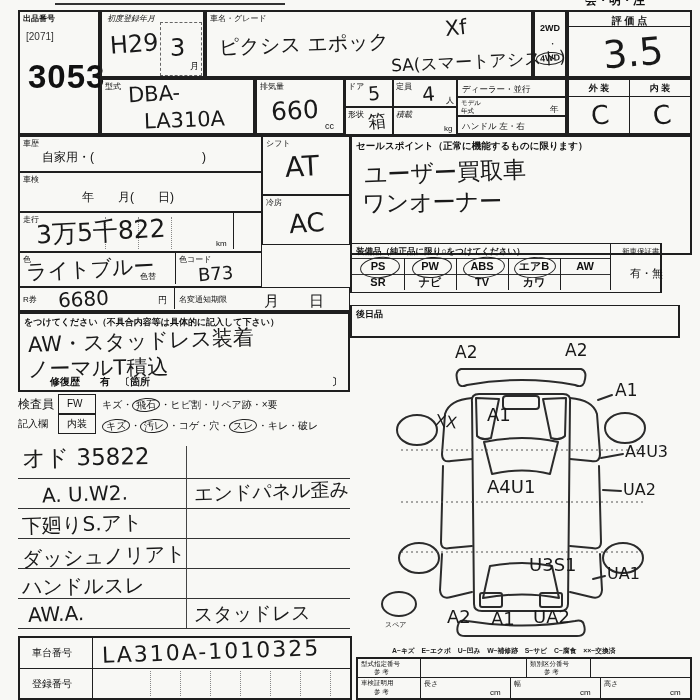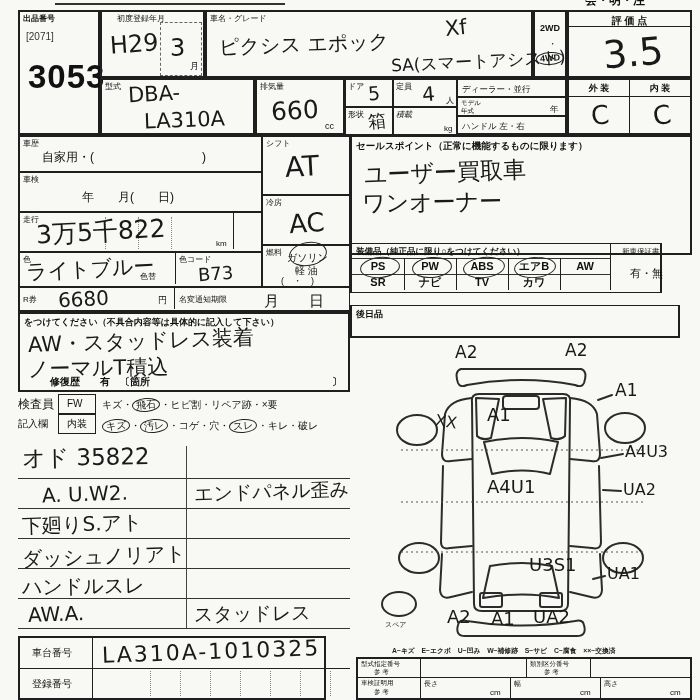--- a/index.html
+++ b/index.html
@@ -25,21 +25,21 @@
   <div class="hline" style="left:55px;top:3px;width:230px;border-top-width:2px;"></div>
   <span class="pr" style="left:585px;top:-6px;font-size:12px;font-weight:bold;">会・明・注</span>
 
   <div class="bx b2" style="left:18px;top:10px;width:82px;height:125px;">
     <span class="lb" style="left:3px;top:3px;font-weight:bold;">出品番号</span>
     <span class="pr" style="left:6px;top:20px;font-size:10px;color:#333;">[2071]</span>
     <span class="pr" style="left:8px;top:48px;font-size:33px;font-weight:bold;letter-spacing:1px;">3053</span>
   </div>
 
   <div class="bx b2" style="left:100px;top:10px;width:105px;height:68px;">
-    <span class="lb" style="left:15px;top:3px;">初度登録年月</span>
+    <span class="lb" style="left:5px;top:3px;font-style:italic;">初度登録年月</span>
     <span class="hw" style="left:8px;top:20px;font-size:24px;transform:rotate(-4deg);">H29</span>
     <div class="bx" style="left:58px;top:10px;width:42px;height:54px;border:1px dashed #666;"></div>
     <span class="hw" style="left:68px;top:24px;font-size:24px;">3</span>
     <span class="pr" style="left:88px;top:50px;font-size:9px;">月</span>
   </div>
 
   <div class="bx b2" style="left:205px;top:10px;width:328px;height:68px;">
     <span class="lb" style="left:3px;top:3px;">車名・グレード</span>
     <span class="hw" style="left:12px;top:22px;font-size:20px;transform:rotate(-2deg);">ピクシス エポック</span>
     <span class="hw" style="left:238px;top:6px;font-size:21px;transform:rotate(-6deg);">Xf</span>
@@ -141,27 +141,20 @@
     <span class="pr" style="left:244px;top:7px;font-size:15px;font-family:Liberation Mono, monospace;">月　　日</span>
   </div>
 
   <div class="bx" style="left:262px;top:135px;width:88px;height:60px;border-width:2px 1px 1px 1px;">
     <span class="lb" style="left:3px;top:3px;">シフト</span>
     <span class="hw" style="left:22px;top:16px;font-size:28px;transform:rotate(-3deg);">AT</span>
   </div>
   <div class="bx" style="left:262px;top:195px;width:88px;height:50px;">
     <span class="lb" style="left:3px;top:3px;">冷房</span>
     <span class="hw" style="left:26px;top:14px;font-size:26px;transform:rotate(-4deg);">AC</span>
-  </div>
-  <div class="bx" style="left:262px;top:245px;width:88px;height:42px;">
-    <span class="lb" style="left:3px;top:3px;">燃料</span>
-    <span class="pr" style="left:24px;top:7px;font-size:10px;">ガソリン</span>
-    <div class="circ" style="left:26px;top:-4px;width:36px;height:22px;transform:rotate(-10deg);"></div>
-    <span class="pr" style="left:32px;top:20px;font-size:10px;">軽 油</span>
-    <span class="pr" style="left:18px;top:31px;font-size:9px;">(　・　)</span>
   </div>
 
   <div class="bx b2" style="left:350px;top:135px;width:342px;height:120px;">
     <span class="pr" style="left:4px;top:4px;font-size:9.5px;font-weight:bold;">セールスポイント（正常に機能するものに限ります）</span>
     <span class="hw" style="left:12px;top:24px;font-size:23px;transform:rotate(-2deg);">ユーザー買取車</span>
     <span class="hw" style="left:10px;top:54px;font-size:23px;transform:rotate(-1deg);">ワンオーナー</span>
   </div>
 
   <div class="bx" style="left:350px;top:243px;width:312px;height:50px;border-width:1px 2px 1px 2px;">
     <span class="pr" style="left:4px;top:3px;font-size:8.5px;font-weight:bold;">装備品（純正品に限り○をつけてください）</span>
@@ -230,21 +223,21 @@
     <span class="hw" style="left:4px;top:10px;font-size:23px;transform:rotate(-1deg);">オド 35822</span>
     <span class="hw" style="left:24px;top:48px;font-size:20px;transform:rotate(-2deg);">A. U.W2.</span>
     <span class="hw" style="left:176px;top:46px;font-size:19px;transform:rotate(-2deg);">エンドパネル歪み</span>
     <span class="hw" style="left:4px;top:78px;font-size:20px;transform:rotate(-2deg);">下廻りS.アト</span>
     <span class="hw" style="left:4px;top:110px;font-size:20px;transform:rotate(-2deg);">ダッシュノリアト</span>
     <span class="hw" style="left:4px;top:140px;font-size:20px;transform:rotate(-1deg);">ハンドルスレ</span>
     <span class="hw" style="left:10px;top:168px;font-size:20px;transform:rotate(-2deg);">AW.A.</span>
     <span class="hw" style="left:176px;top:168px;font-size:19px;transform:rotate(-1deg);">スタッドレス</span>
   </div>
 
-  <div class="bx" style="left:18px;top:636px;width:308px;height:64px;border-width:2px;">
+  <div class="bx" style="left:18px;top:636px;width:334px;height:64px;border-width:2px;">
     <div class="hline" style="left:0;top:30px;width:330px;border-top-color:#1f1f1f;"></div>
     <div class="vline" style="left:72px;top:0;height:60px;"></div>
     <span class="pr" style="left:12px;top:10px;font-size:10px;">車台番号</span>
     <span class="pr" style="left:12px;top:41px;font-size:10px;">登録番号</span>
     <span class="hw" style="left:82px;top:3px;font-size:22px;letter-spacing:2px;transform:rotate(-2deg);">LA310A-1010325</span>
     <div class="dotv" style="left:130px;top:33px;height:25px;"></div>
     <div class="dotv" style="left:160px;top:33px;height:25px;"></div>
     <div class="dotv" style="left:190px;top:33px;height:25px;"></div>
     <div class="dotv" style="left:220px;top:33px;height:25px;"></div>
     <div class="dotv" style="left:250px;top:33px;height:25px;"></div>

